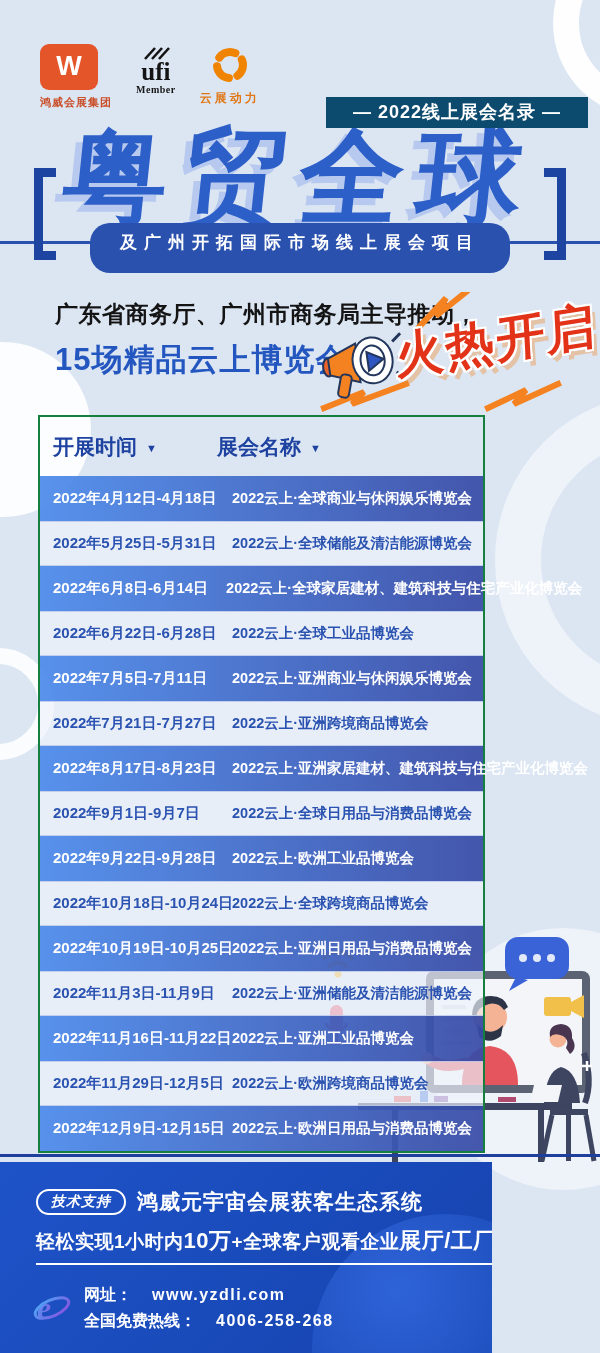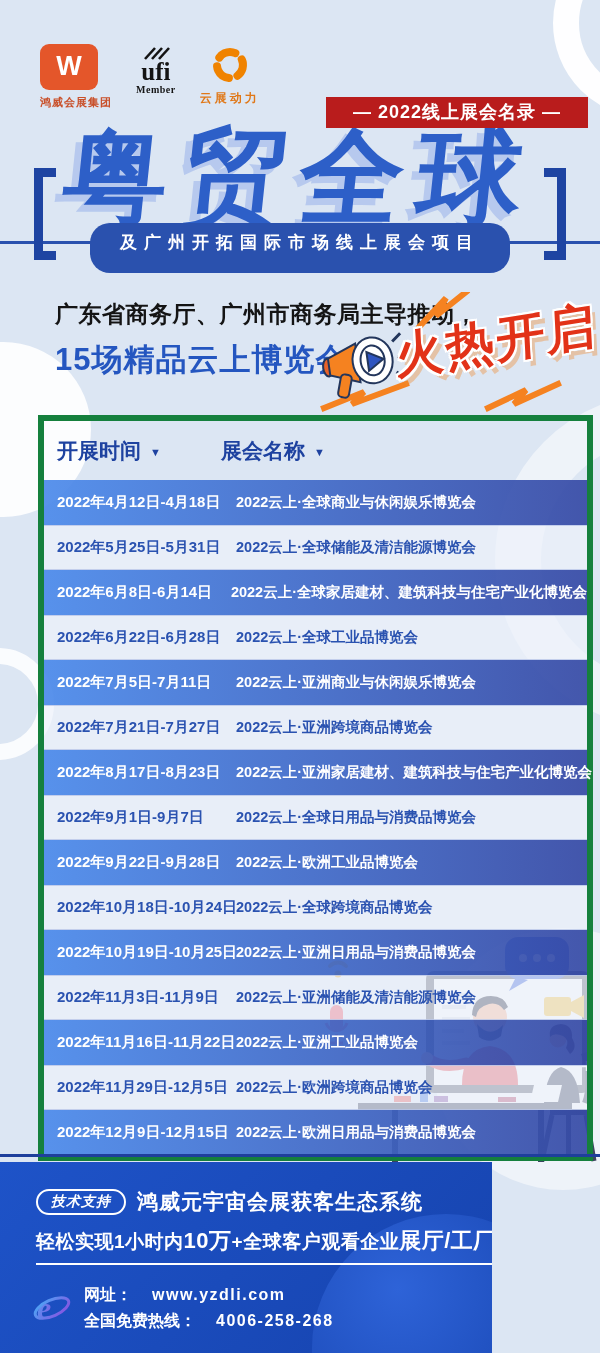--- a/index.html
+++ b/index.html
@@ -23,21 +23,21 @@
     font-weight:900;font-size:27px;line-height:44px;text-align:center;}
   .hw-label{margin-top:5px;font-size:11px;font-weight:900;color:#c9502a;letter-spacing:1px;white-space:nowrap;}
   .ufi-col{padding-top:2px;font-family:Liberation Serif, serif;}
   .ufi-hatch{display:block;margin:0 auto 1px auto;}
   .ufi-name{font-size:25px;font-weight:900;color:#141414;line-height:.9;}
   .ufi-member{font-size:10px;font-weight:700;color:#141414;letter-spacing:.5px;}
   .yz-swirl{display:block;margin:0 auto;}
   .yz-label{margin-top:4px;font-size:12px;font-weight:900;color:#e07818;letter-spacing:3px;white-space:nowrap;}
 
   
-  .top-badge{position:absolute;right:12px;top:97px;width:262px;height:31px;background:#b91c1c;
+  .top-badge{position:absolute;right:12px;top:97px;width:262px;height:31px;background:#0c4a6e;
     color:#fff;font-size:18px;font-weight:700;text-align:center;line-height:31px;letter-spacing:1px;z-index:5;}
   .main-title{position:absolute;left:0;top:124px;width:600px;text-align:center;z-index:4;
     font-size:104px;font-weight:900;color:#2d5fc8;letter-spacing:14px;line-height:1.02;
     transform:skewX(-6deg);text-shadow:-7px 7px 0 #b7c9ee;white-space:nowrap;}
   .bracket{position:absolute;width:22px;height:92px;top:168px;z-index:3;box-sizing:border-box;}
   .bracket.l{left:34px;border-left:9px solid #1e44a2;border-top:9px solid #1e44a2;border-bottom:9px solid #1e44a2;}
   .bracket.r{right:34px;border-right:9px solid #1e44a2;border-top:9px solid #1e44a2;border-bottom:9px solid #1e44a2;}
   .sub-line{position:absolute;left:0;top:241px;width:600px;height:3px;background:#2a51ae;z-index:2;}
   .sub-pill{position:absolute;left:50%;top:223px;transform:translateX(-50%);z-index:5;
     background:#2a51ae;height:50px;line-height:39px;padding:0 30px;border-radius:20px;
@@ -51,22 +51,22 @@
   .stamp-zone{position:absolute;left:308px;top:292px;width:292px;height:138px;z-index:6;}
   .bolts{position:absolute;left:0;top:0;}
   .megaphone{position:absolute;left:8px;top:26px;}
   .stamp-text{position:absolute;left:86px;top:16px;width:210px;
     font-size:49px;font-weight:900;color:#e23218;letter-spacing:2px;white-space:nowrap;
     transform:rotate(-9deg) skewX(-6deg);
     text-shadow:2px 0 0 #fff,-2px 0 0 #fff,0 2px 0 #fff,0 -2px 0 #fff,
       2px 2px 0 #fff,-2px -2px 0 #fff,2px -2px 0 #fff,-2px 2px 0 #fff,5px 7px 0 rgba(240,140,50,.4);}
 
   
-  .extable{position:absolute;left:38px;top:415px;width:555px;z-index:2;
-    border:6px solid #15803d;box-sizing:border-box;}
+  .extable{position:absolute;left:38px;top:415px;width:447px;z-index:2;
+    border:2px solid #15803d;box-sizing:border-box;}
   .thead{height:59px;display:flex;align-items:center;color:#1e42a0;font-weight:900;font-size:21px;}
   .th-time{width:174px;padding-left:13px;box-sizing:border-box;}
   .th-name{padding-left:3px;}
   .arr{display:inline-block;margin-left:9px;font-size:11px;transform:translateY(-2px);}
   .arr::after{content:"▼";}
   .row{height:45px;display:flex;align-items:center;font-weight:700;position:relative;}
   .row .date{width:174px;padding-left:13px;box-sizing:border-box;font-size:15px;white-space:nowrap;}
   .row .name{flex:1;padding-left:18px;font-size:14.5px;white-space:nowrap;}
   .row.odd{background:linear-gradient(90deg,rgba(77,139,235,.93),rgba(55,75,166,.93));color:#fff;}
   .row.even{background:rgba(238,242,251,.68);color:#2a52b0;

